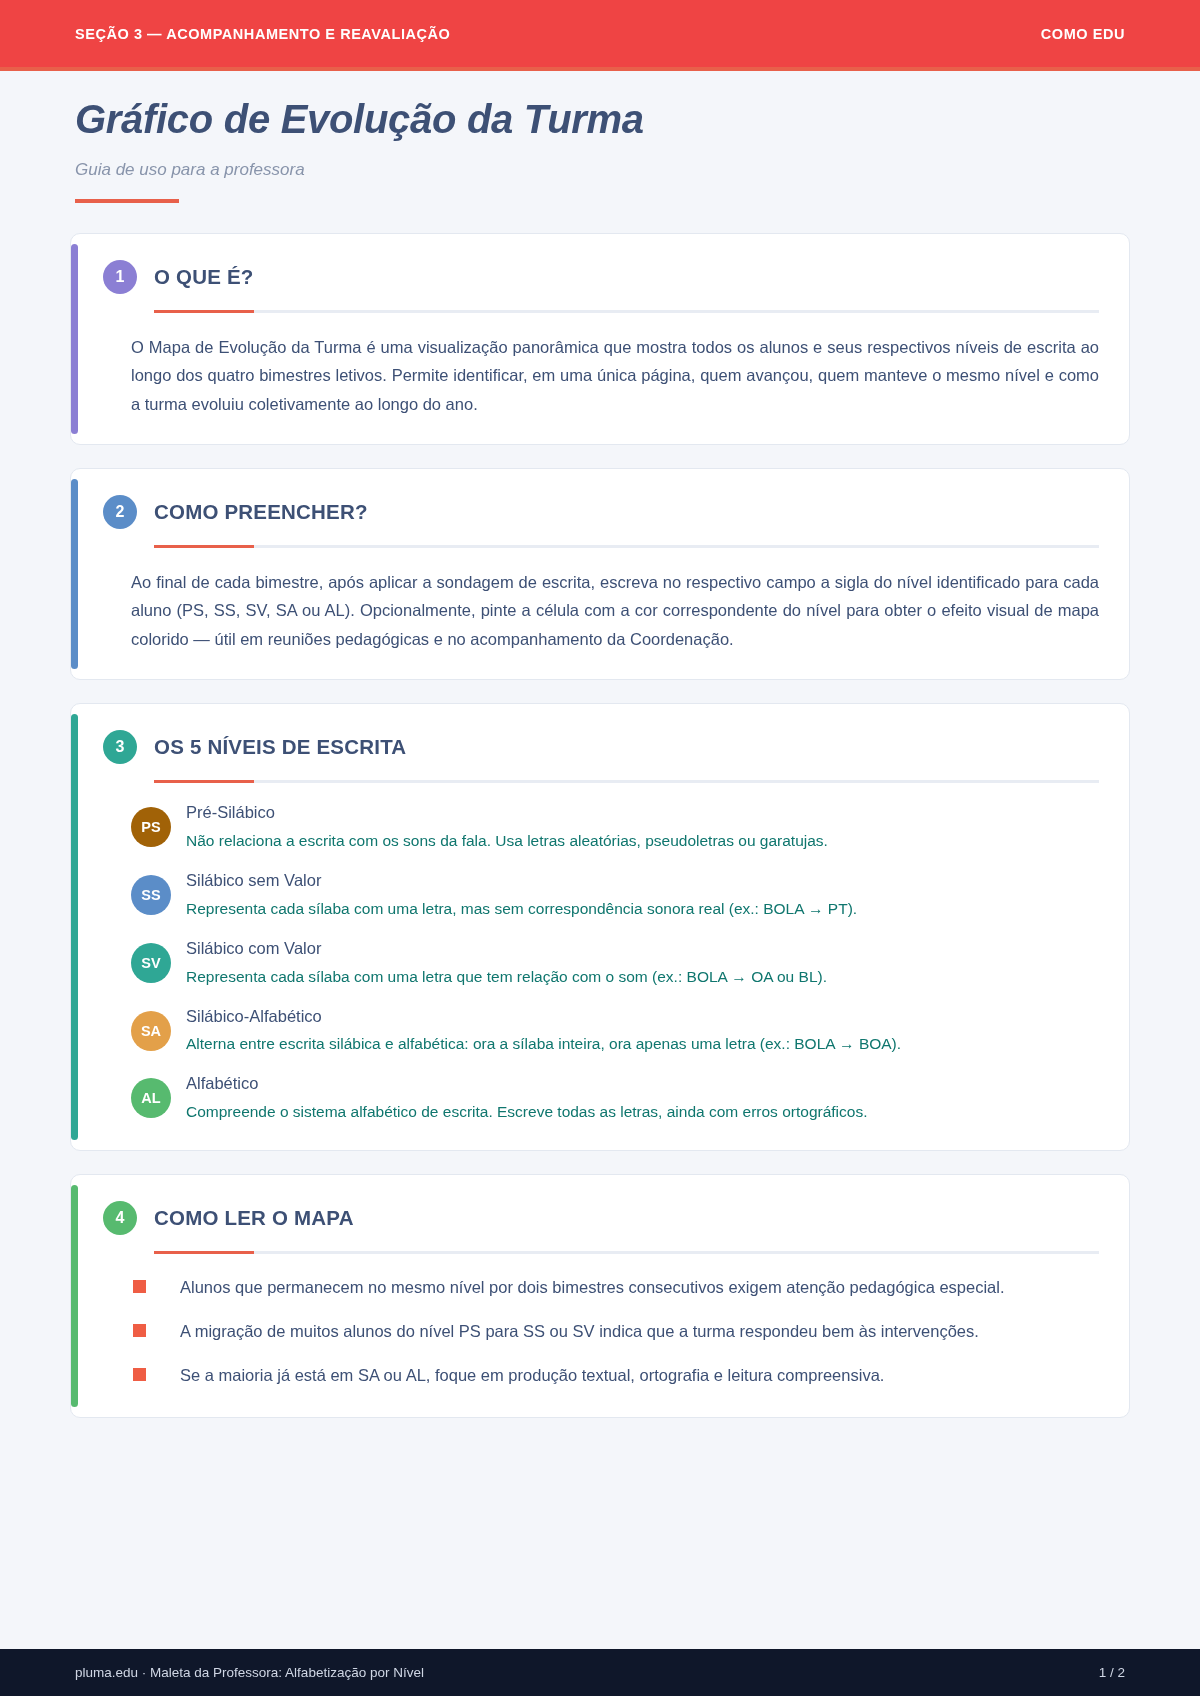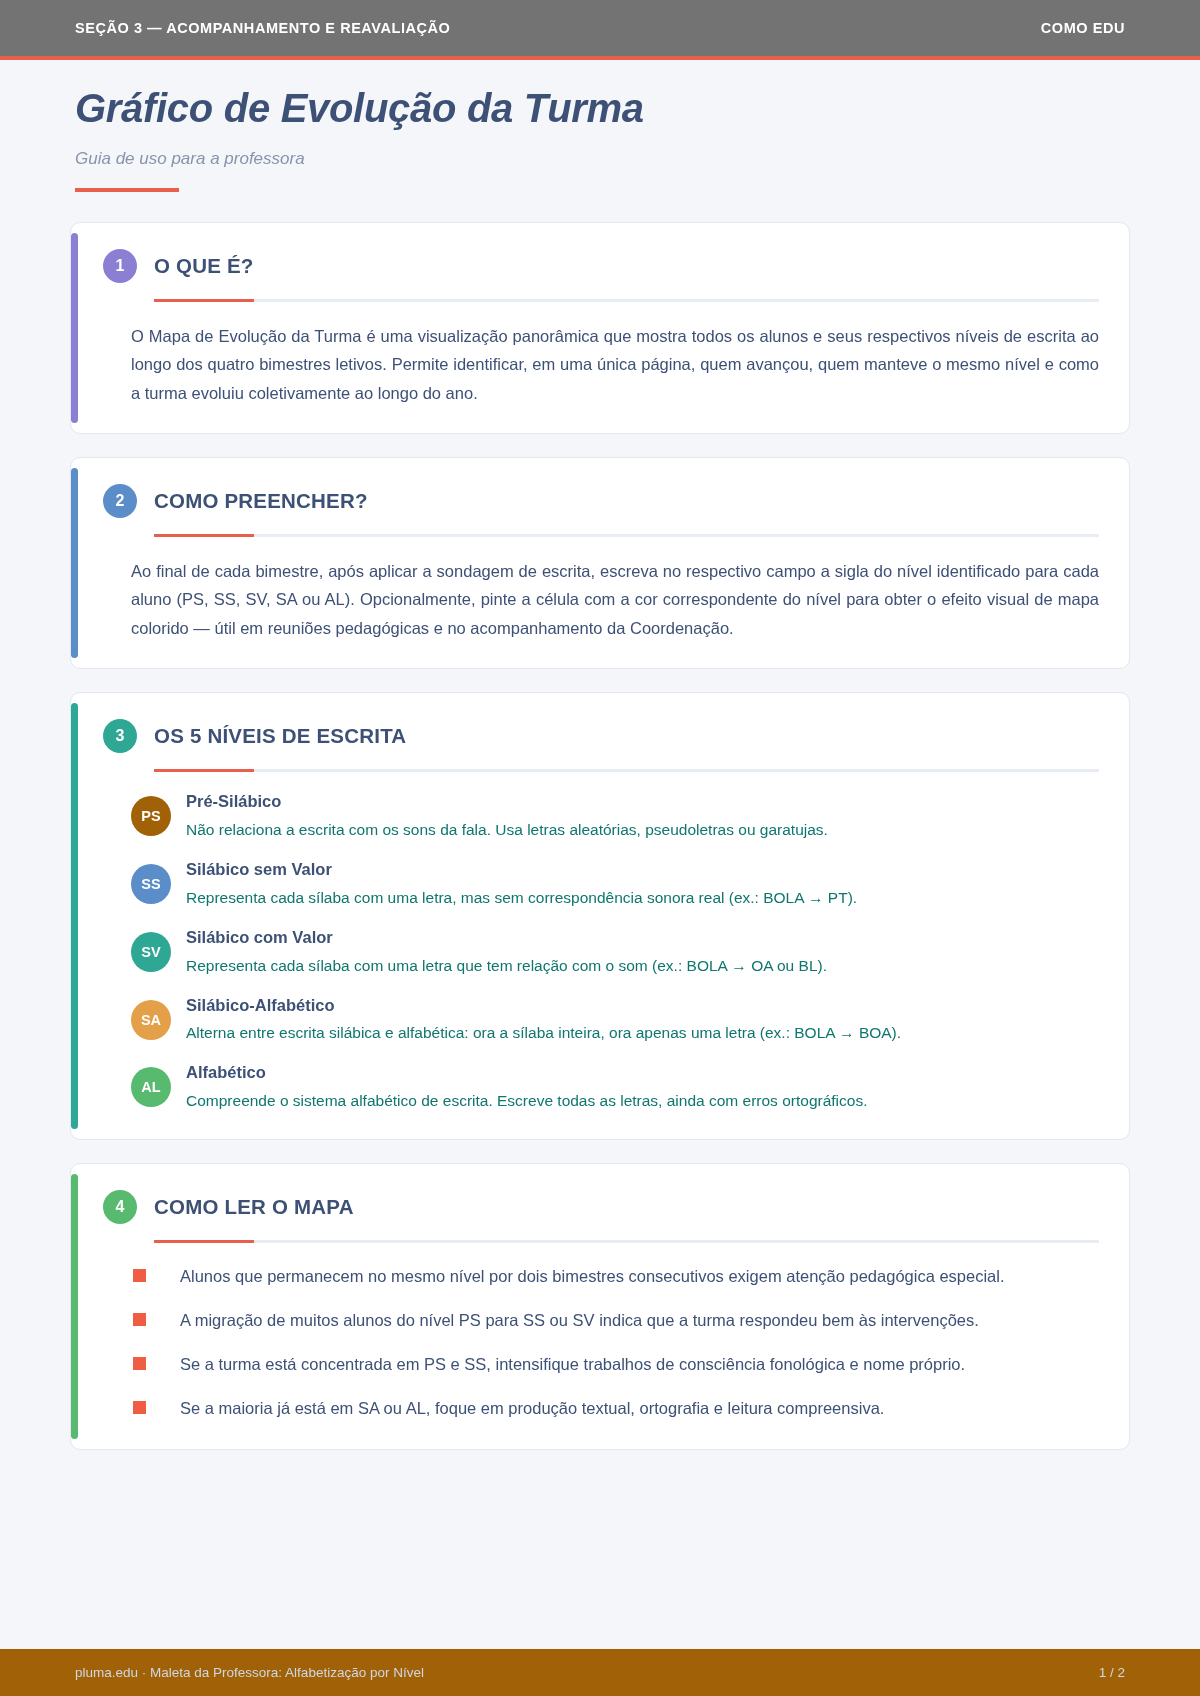--- a/index.html
+++ b/index.html
@@ -16,22 +16,22 @@
     width: 1200px;
     height: 1696px;
     background: #f4f6fa;
     display: flex;
     flex-direction: column;
     overflow: hidden;
   }
 
   
   .topbar {
-    height: 56px;
-    background: #737373;
+    height: 67px;
+    background: #ef4444;
     display: flex;
     align-items: center;
     justify-content: space-between;
     padding: 0 75px;
     flex: 0 0 auto;
   }
   .topbar-left {
     color: #ffffff;
     font-size: 14.5px;
     font-weight: bold;
@@ -166,21 +166,21 @@
     font-weight: bold;
     display: flex;
     align-items: center;
     justify-content: center;
     flex: 0 0 auto;
     margin-top: 8px;
   }
   .level-texts { flex: 1 1 auto; padding-top: 1px; }
   .level-name {
     font-size: 16.5px;
-    font-weight: bold;
+    font-weight: normal;
     color: #3d5075;
     line-height: 1.5;
   }
   .level-desc {
     font-size: 15.5px;
     color: #0f766e;
     line-height: 1.62;
     margin-top: 3px;
   }
 
@@ -205,21 +205,21 @@
   .bullet-text {
     font-size: 16.5px;
     line-height: 1.62;
     color: #3d5075;
     flex: 1 1 auto;
   }
 
   
   .footer {
     height: 47px;
-    background: #a16207;
+    background: #0f172a;
     display: flex;
     align-items: center;
     justify-content: space-between;
     padding: 0 75px;
     flex: 0 0 auto;
   }
   .footer-left {
     color: #cfd6e4;
     font-size: 13.5px;
   }
@@ -326,24 +326,20 @@
         <div class="bullet-row">
           <div class="bullet-sq"></div>
           <div class="bullet-text">Alunos que permanecem no mesmo nível por dois bimestres consecutivos exigem atenção pedagógica especial.</div>
         </div>
         <div class="bullet-row">
           <div class="bullet-sq"></div>
           <div class="bullet-text">A migração de muitos alunos do nível PS para SS ou SV indica que a turma respondeu bem às intervenções.</div>
         </div>
         <div class="bullet-row">
           <div class="bullet-sq"></div>
-          <div class="bullet-text">Se a turma está concentrada em PS e SS, intensifique trabalhos de consciência fonológica e nome próprio.</div>
-        </div>
-        <div class="bullet-row">
-          <div class="bullet-sq"></div>
           <div class="bullet-text">Se a maioria já está em SA ou AL, foque em produção textual, ortografia e leitura compreensiva.</div>
         </div>
       </div>
     </section>
 
   </div>
 
   <div class="footer">
     <div class="footer-left">pluma.edu  ·  Maleta da Professora: Alfabetização por Nível</div>
     <div class="footer-right">1 / 2</div>

